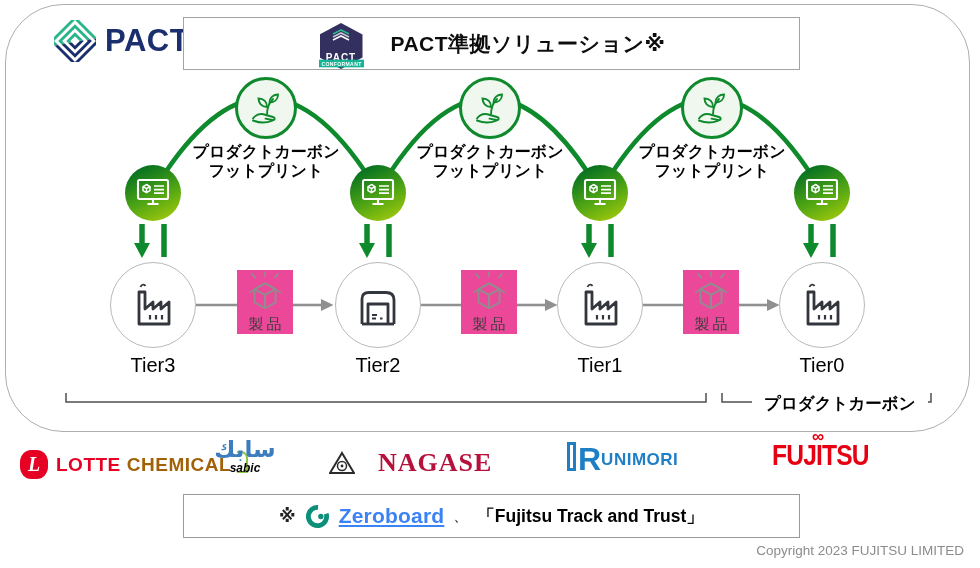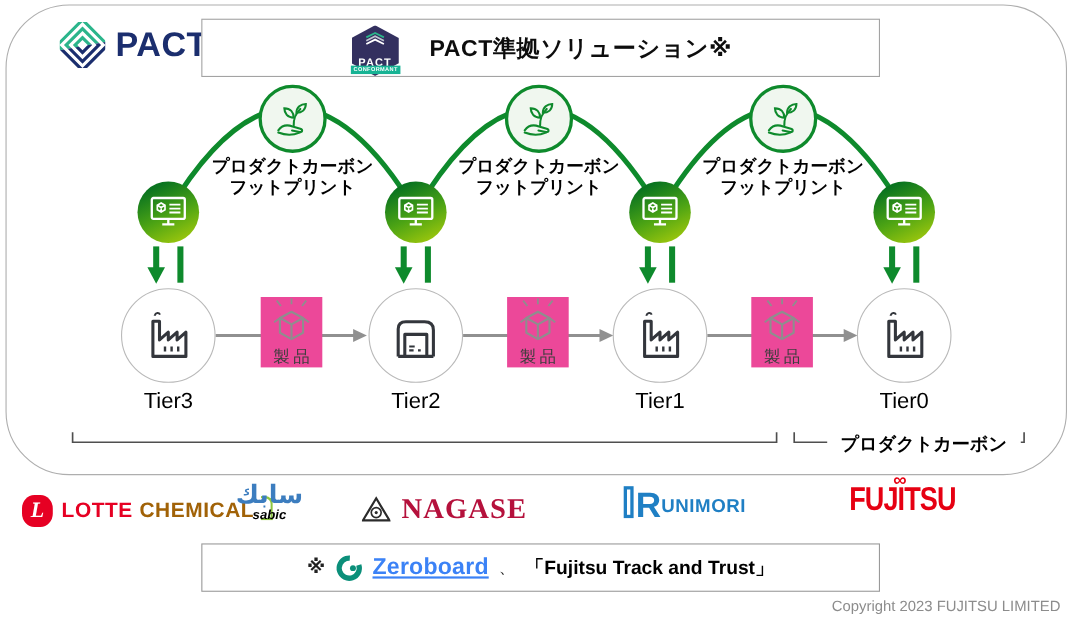--- a/index.html
+++ b/index.html
@@ -46,21 +46,21 @@
   .lottemark{width:28px;height:29px;background:#e60023;border-radius:40% 40% 40% 40%/42%;
              display:flex;align-items:center;justify-content:center;color:#fff;
              font-family:"Liberation Serif",serif;font-style:italic;font-size:20px;font-weight:bold;}
   .lotteword1{color:#e60023;font-weight:bold;font-size:19px;letter-spacing:.5px;}
   .lotteword2{color:#a16207;font-weight:bold;font-size:19px;letter-spacing:.5px;margin-left:-2px;}
   .lottetip{width:9px;height:18px;border:2.5px solid #8dc63f;border-left:none;border-radius:0 7px 0 0;
             margin-left:-2px;margin-top:-6px;}
   .sabic{left:204px;top:438px;width:82px;text-align:center;line-height:1;}
   .sabicar{color:#3c7dbf;font-size:23px;font-weight:bold;}
   .sabicla{color:#000000;font-size:12px;font-weight:bold;font-style:italic;margin-top:1px;}
-  .nagase{left:329px;top:448px;display:flex;align-items:center;gap:10px;}
+  .nagase{left:329px;top:448px;display:flex;align-items:center;gap:23px;}
   .nagaseword{font-family:"Liberation Serif",serif;font-weight:bold;font-size:26px;color:#b5113c;letter-spacing:1px;}
   .kunimori{left:567px;top:442px;display:flex;align-items:flex-end;color:#1f7fc4;}
   .kbar{width:9px;height:29px;box-sizing:border-box;border:3.5px solid #1f7fc4;margin-right:2px;margin-bottom:3px;}
   .kinitial{font-size:32px;font-weight:bold;line-height:.95;}
   .krest{font-size:17px;font-weight:bold;letter-spacing:.5px;margin-bottom:4px;}
   .fujitsu{left:772px;top:438px;position:absolute;}
   .fujitsuword{display:inline-block;color:#e60012;font-weight:bold;font-size:30px;letter-spacing:-1px;
                transform:scaleX(.82);transform-origin:left;}
   .fujitsuinf{position:absolute;left:40px;top:-11px;color:#e60012;font-size:17px;font-weight:bold;}
   

